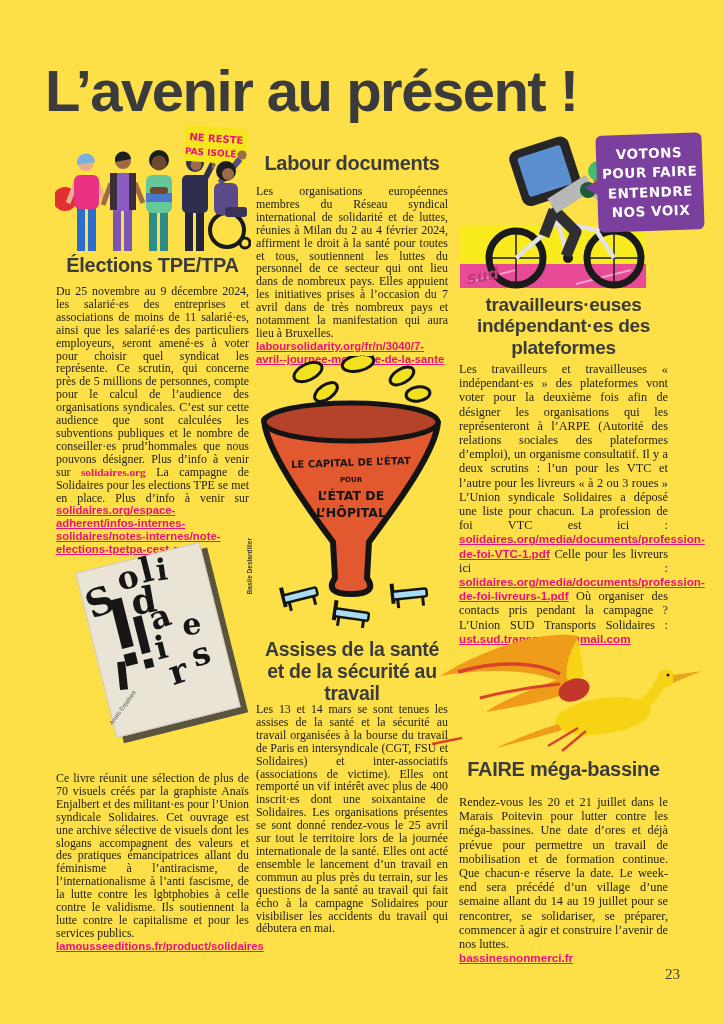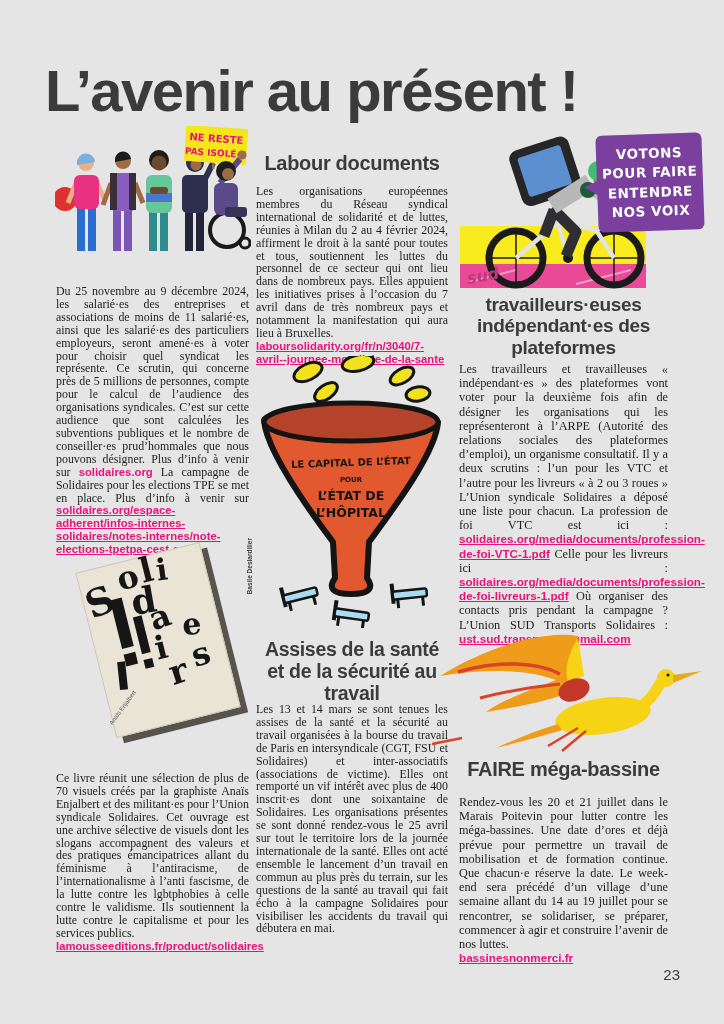--- a/index.html
+++ b/index.html
@@ -1,25 +1,25 @@
 <!DOCTYPE html>
 <html lang="fr"><head>
 <meta charset="utf-8">
 <style>
   html,body{margin:0;padding:0;background:#ffffff;}
-  .page{position:relative;width:724px;height:1024px;background:#e5e5e5;overflow:hidden;
+  .page{position:relative;width:724px;height:1024px;background:#fde047;overflow:hidden;
         font-family:"Liberation Serif",serif;color:#1d1d1b;}
   .abs{position:absolute;}
   .h1{font-family:"Liberation Sans",sans-serif;font-weight:bold;color:#3b3b3b;
       font-size:58px;letter-spacing:-1.5px;line-height:1;white-space:nowrap;}
   .h2{font-family:"Liberation Sans",sans-serif;font-weight:bold;color:#3b3b3b;
       font-size:20px;letter-spacing:-0.3px;line-height:1.12;text-align:center;}
   .body{font-size:11.9px;line-height:12.9px;text-align:justify;hyphens:auto;-webkit-hyphens:auto;}
   .rbody{font-size:12.3px;line-height:14.2px;text-align:justify;hyphens:auto;-webkit-hyphens:auto;}
-  .link{color:#e8127c;font-family:Liberation Sans, sans-serif;font-weight:bold;
+  .link{color:#e8127c;font-family:Liberation Serif, serif;font-weight:bold;
         font-size:0.95em;text-decoration:none;}
   .linku{color:#e8127c;font-family:"Liberation Sans",sans-serif;font-weight:bold;
          font-size:0.95em;text-decoration:underline;}
   .credit-v{writing-mode:vertical-rl;transform:rotate(180deg);
             font-family:"Liberation Sans",sans-serif;font-weight:bold;font-size:6.5px;color:#3a3a3a;}
   
   .bubble{background:#7b3f9d;border-radius:6px;transform:rotate(-2deg);
           display:flex;flex-direction:column;justify-content:center;align-items:center;
           font-family:"DejaVu Sans",sans-serif;font-weight:bold;color:#ffffff;
           font-size:13.5px;line-height:1.42;letter-spacing:0.5px;text-align:center;}
@@ -103,20 +103,21 @@
         <line x1="165" y1="56" x2="185" y2="32" stroke="#5a4a8a" stroke-width="6"></line>
         <circle cx="187" cy="28" r="4.5" fill="#9c6b47"></circle>
         <rect x="159" y="56" width="24" height="32" rx="6" fill="#5a4a8a"></rect>
         <rect x="170" y="80" width="22" height="10" rx="3" fill="#3a3358"></rect>
         <circle cx="171" cy="44" r="10" fill="#1d1d1d"></circle>
         <circle cx="173" cy="47" r="6" fill="#9c6b47"></circle>
       </g>
     </svg>
   </div>
 
+  <div class="abs h2" style="left:56px;top:254px;width:193px;">Élections TPE/TPA</div>
   <div class="abs body" style="left:56px;top:285px;width:193px;">
     <span>Du 25 novembre au 9 décembre 2024, les salarié·es des entreprises et associations de moins de 11 salarié·es, ainsi que les salarié·es des particuliers employeurs, seront amené·es à voter pour choisir quel syndicat les représente. Ce scrutin, qui concerne près de 5 millions de personnes, compte pour le calcul de l’audience des organisations syndicales. C’est sur cette audience que sont calculées les subventions publiques et le nombre de conseiller·es prud’hommales que nous pouvons désigner. Plus d’info à venir sur </span><span class="link">solidaires.org</span><span> La campagne de Solidaires pour les elections TPE se met en place. Plus d’info à venir sur </span><span class="linku">solidaires.org/espace-adherent/infos-internes-solidaires/notes-internes/note-elections-tpetpa-cest-quoi</span>
   </div>
 
   <div class="abs" style="left:68px;top:545px;width:180px;height:200px;">
     <div class="cover">
       <span class="ltr" style="left:2px;top:14px;font-size:38px;transform:rotate(-8deg);">S</span>
       <span class="ltr" style="left:38px;top:0px;font-size:32px;">o</span>
       <span class="ltr" style="left:62px;top:-4px;font-size:34px;">l</span>
       <span class="ltr" style="left:78px;top:2px;font-size:30px;transform:rotate(6deg);">i</span>
@@ -254,15 +255,15 @@
       </g>
     </svg>
   </div>
 
   <div class="abs h2" style="left:459px;top:758px;width:209px;">FAIRE méga-bassine</div>
   <div class="abs rbody" style="left:459px;top:795px;width:209px;">
     <span>Rendez-vous les 20 et 21 juillet dans le Marais Poitevin pour lutter contre les méga-bassines. Une date d’ores et déjà prévue pour permettre un travail de mobilisation et de formation continue. Que chacun·e réserve la date. Le week-end sera précédé d’un village d’une semaine allant du 14 au 19 juillet pour se rencontrer, se solidariser, se préparer, commencer à agir et construire l’avenir de nos luttes.</span><br>
     <span class="linku">bassinesnonmerci.fr</span>
   </div>
 
-  <div class="abs pageno" style="left:630px;top:966px;width:50px;">23</div>
+  <div class="abs pageno" style="left:630px;top:966px;width:50px;font-family:Liberation Serif, serif;">23</div>
 
 </div>
 
 </body></html>

